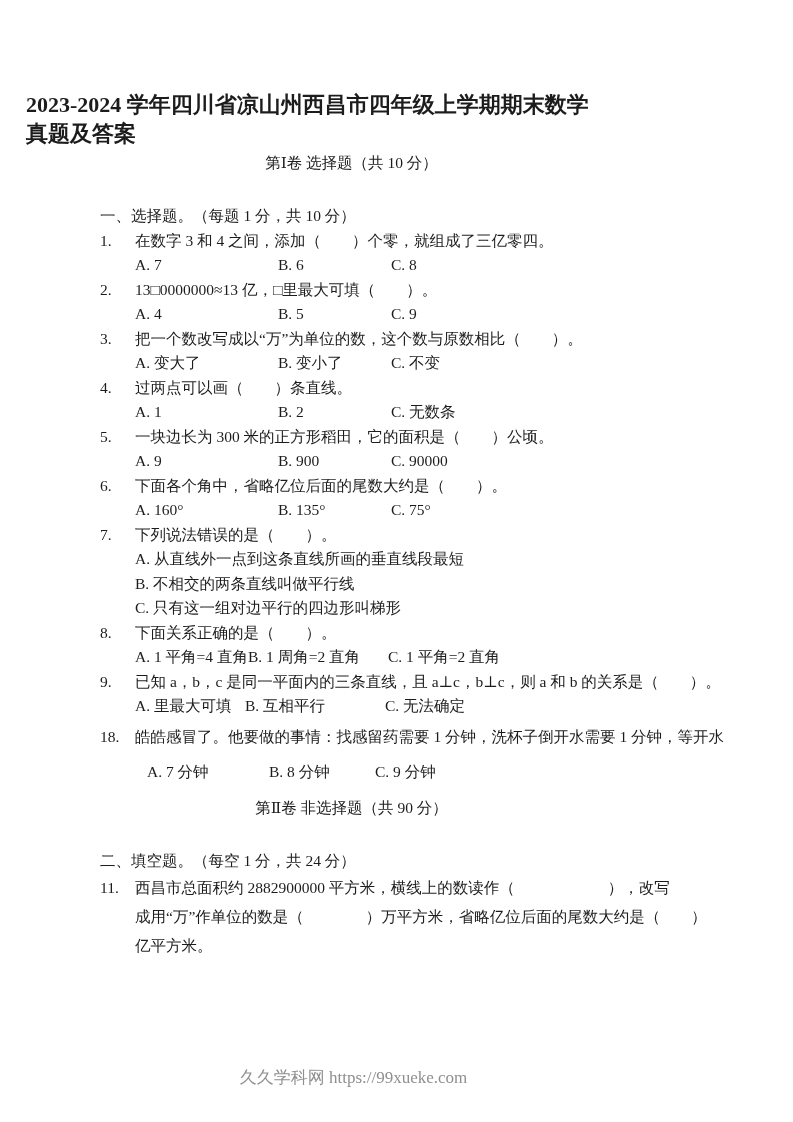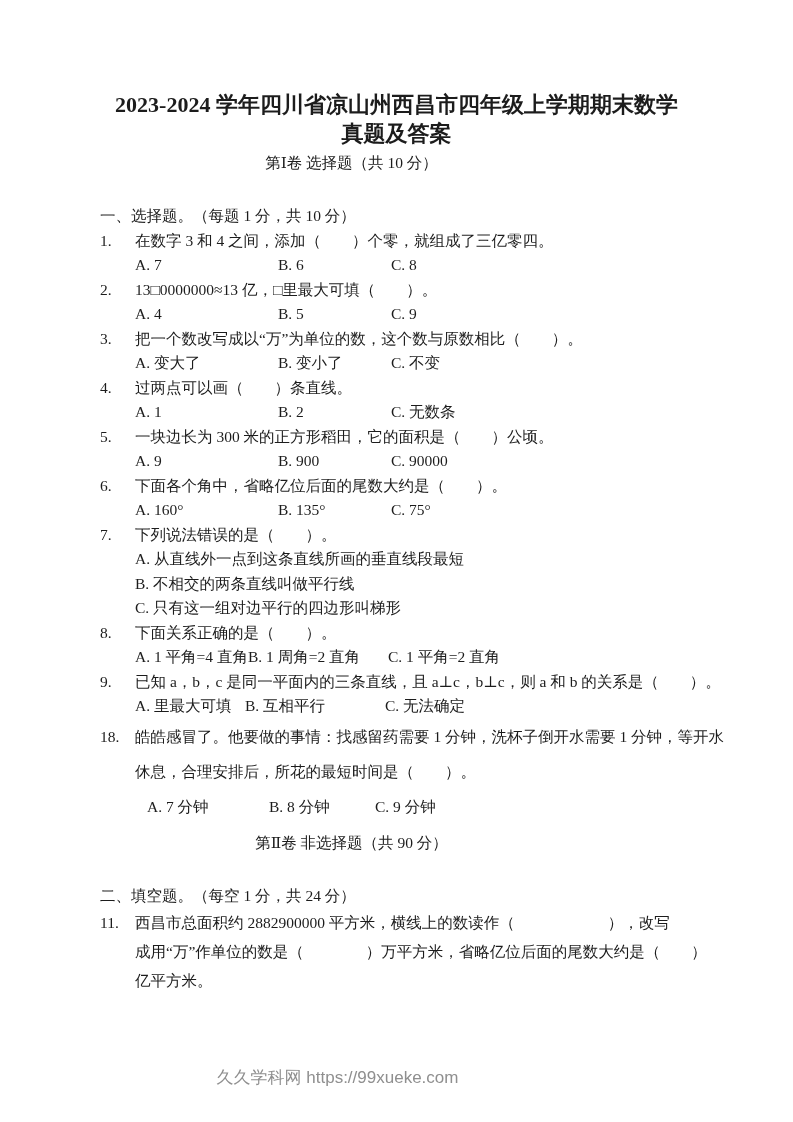--- a/index.html
+++ b/index.html
@@ -8,24 +8,24 @@
     width:793px;height:1122px;
     margin:0 auto;
     background:#ffffff;
     overflow:hidden;
     font-family:"Liberation Serif","DejaVu Serif",serif;
     color:#1c1c1c;
     font-size:15.5px;
   }
   .title{
     padding-top:90px;
-    text-align:center;
     font-weight:bold;
     font-size:22px;
     line-height:29px;
+    margin-left:26px;
   }
   .part-heading{
     margin-top:4px;
     text-align:center;
     font-size:15.5px;
     line-height:22px;
     transform:translateX(-45px);
   }
   .content{padding-left:100px;padding-right:55px;}
   .section-heading{
@@ -45,23 +45,23 @@
   .p2 .ob{min-width:140px;}
   .p3 .oa{min-width:122px;margin-left:12px;}
   .p3 .ob{min-width:106px;}
   .stk{padding-left:35px;line-height:24.5px;white-space:pre;}
   .wide .qline,.wide .optline,.wide .cont{line-height:35px;}
   .cont{padding-left:35px;white-space:pre;}
   .fill .qline,.fill .cont{line-height:29px;}
   .part2{margin-top:8px;}
   .footer{
     position:absolute;
-    top:1066px;left:0;width:675px;
+    top:1066px;left:16px;width:675px;
     text-align:center;
-    font-family:Liberation Sans, sans-serif;
+    font-family:Liberation Serif, serif;
     font-size:17px;
     color:#8f8f8f;
   }
 </style>
 </head>
 <body>
 
 <div class="page">
 
   <div class="title">
@@ -179,21 +179,20 @@
         <span class="opt ob">B. 互相平行</span>
         <span class="opt">C. 无法确定</span>
       </div>
     </div>
 
     <div class="q wide p3">
       <div class="qline">
         <span class="qnum">18.</span>
         <span class="qtext">皓皓感冒了。他要做的事情：找感留药需要 1 分钟，洗杯子倒开水需要 1 分钟，等开水</span>
       </div>
-      <div class="cont">休息，合理安排后，所花的最短时间是（　　）。</div>
       <div class="optline">
         <span class="opt oa">A. 7 分钟</span>
         <span class="opt ob">B. 8 分钟</span>
         <span class="opt">C. 9 分钟</span>
       </div>
     </div>
 
   </div>
 
   <div class="part-heading part2">第Ⅱ卷 非选择题（共 90 分）</div>

